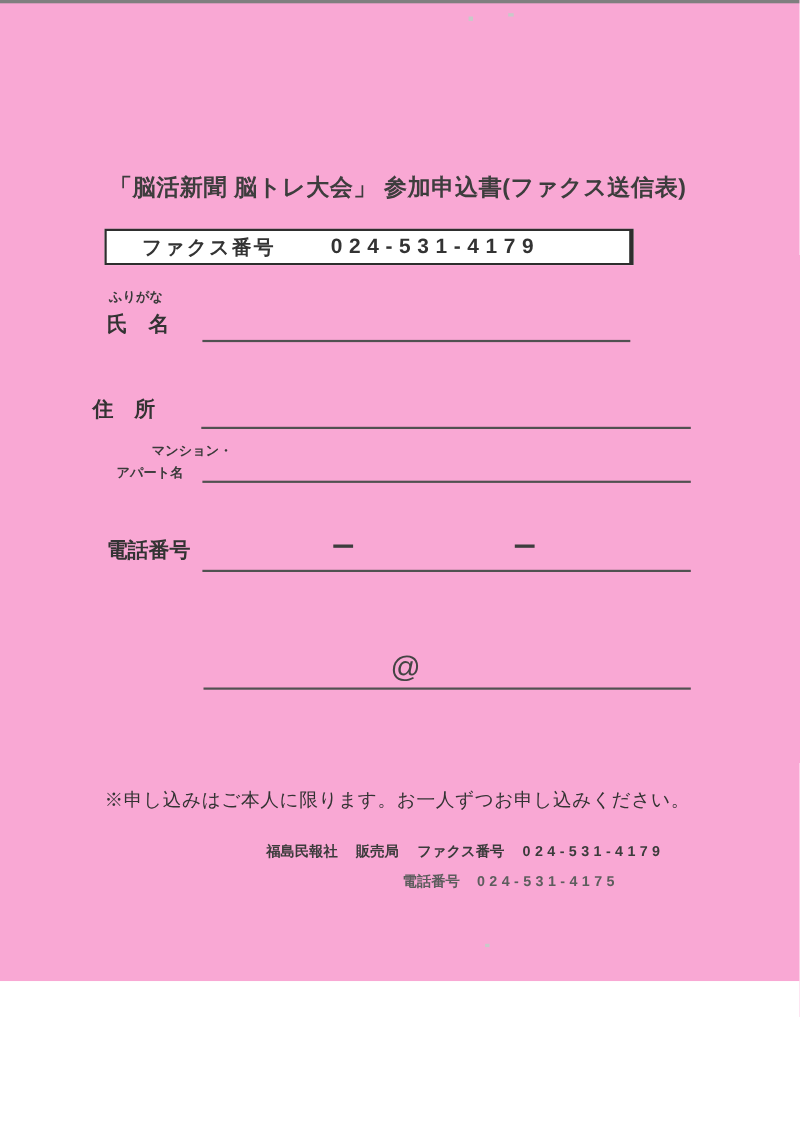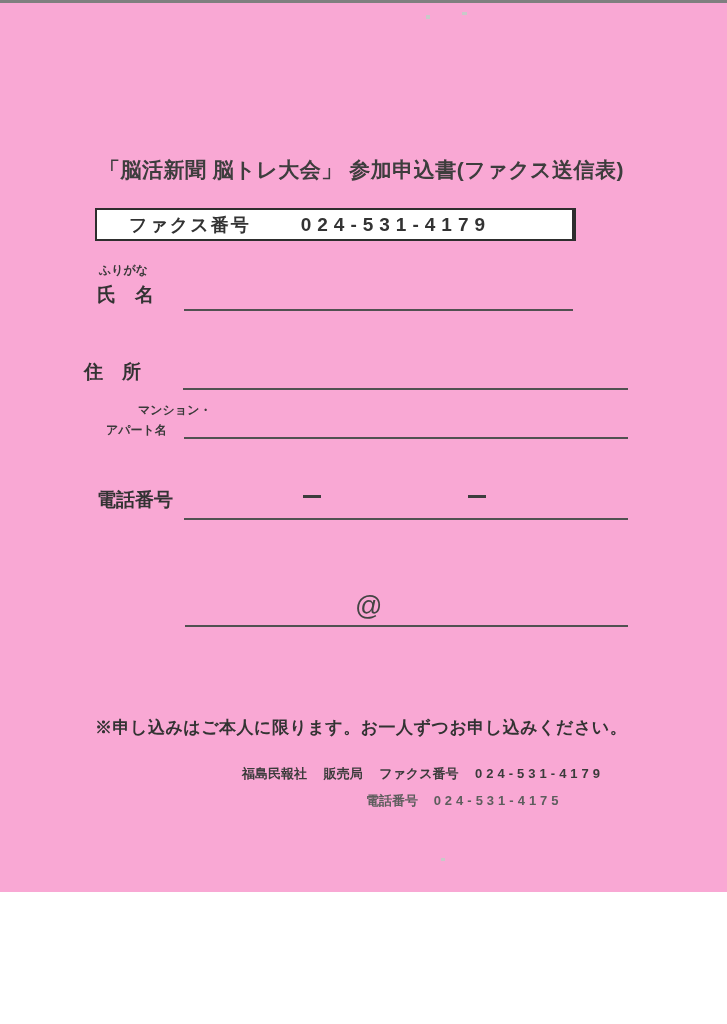--- a/index.html
+++ b/index.html
@@ -89,21 +89,21 @@
     position: absolute;
     left: 355px; top: 591px;
     font-size: 27px;
     font-weight: 400;
     color: #444444;
   }
   .note-text {
     position: absolute;
     left: 95px; top: 716px;
     font-size: 17px;
-    font-weight: 700;
+    font-weight: 400;
     color: #333333;
     letter-spacing: 0.5px;
     white-space: nowrap;
   }
   .footer-line1 {
     position: absolute;
     left: 242px; top: 765px;
     font-size: 13px;
     font-weight: 700;
     color: #3b3b3b;

